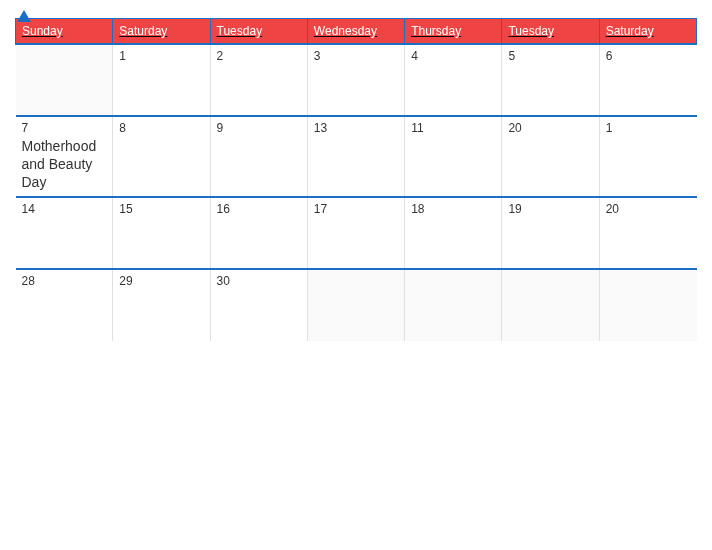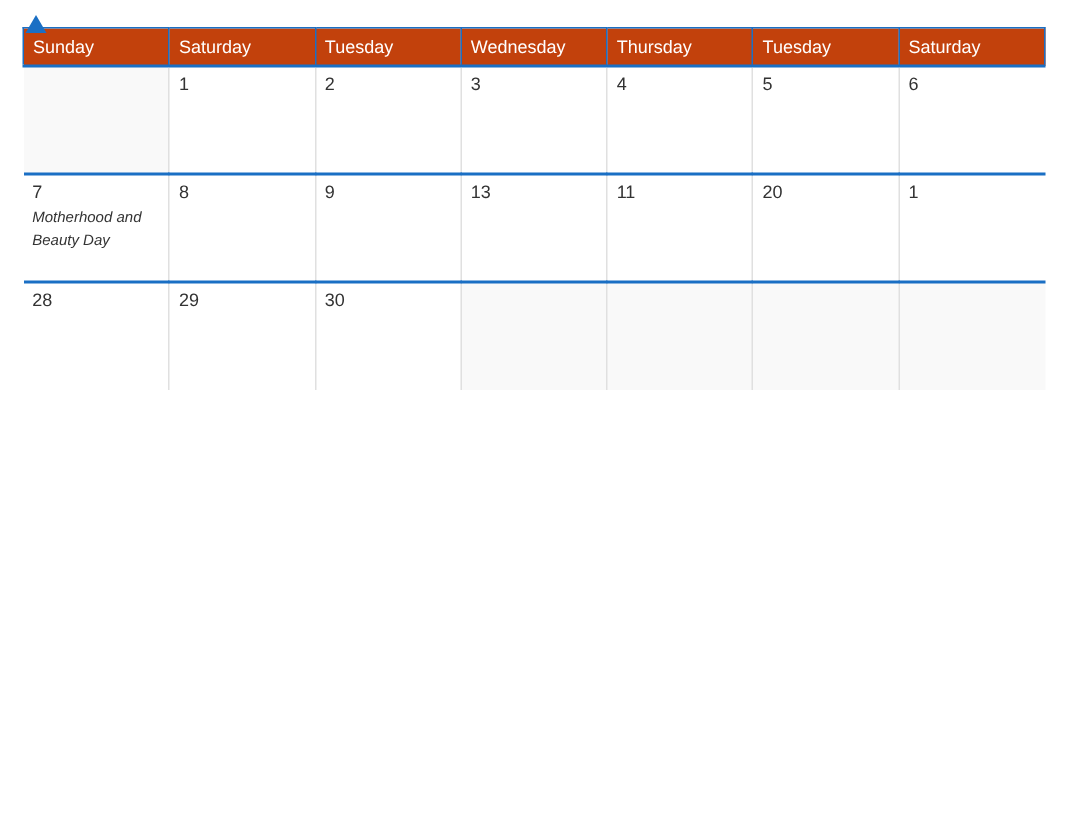--- a/index.html
+++ b/index.html
@@ -63,21 +63,22 @@
       right: 0;
       top: 8px;
       font-size: 14px;
       color: #333;
     }
     .calendar-table {
       width: 100%;
       border-collapse: collapse;
     }
     .calendar-table thead tr {
-      background: #c2410c;
+      background: #ef4444;
+      text-decoration: underline;
     }
     .calendar-table thead th {
       color: #fff;
       font-size: 12px;
       font-weight: normal;
       padding: 5px 6px;
       text-align: left;
       border: 1px solid #1a6fc4;
     }
     .calendar-table tbody tr {
@@ -95,24 +96,23 @@
     .calendar-table tbody td:first-child {
       border-left: none;
     }
     .day-number {
       display: block;
       font-size: 12px;
       color: #333;
       margin-bottom: 2px;
     }
     .event-text {
-      font-size: 10px;
+      font-size: 14px;
       color: #333;
       line-height: 1.3;
-      font-style: italic;
     }
     .empty-cell {
       background: #f9f9f9;
     }
   </style>
 </head>
 <body>
 
 <div class="calendar-container">
   <div class="header">
@@ -177,20 +177,43 @@
           </td>
           <td>
             <span class="day-number">20</span>
           </td>
           <td>
             <span class="day-number">1</span>
           </td>
         </tr>
         <tr>
           <td>
+            <span class="day-number">14</span>
+          </td>
+          <td>
+            <span class="day-number">15</span>
+          </td>
+          <td>
+            <span class="day-number">16</span>
+          </td>
+          <td>
+            <span class="day-number">17</span>
+          </td>
+          <td>
+            <span class="day-number">18</span>
+          </td>
+          <td>
+            <span class="day-number">19</span>
+          </td>
+          <td>
+            <span class="day-number">20</span>
+          </td>
+        </tr>
+        <tr>
+          <td>
             <span class="day-number">28</span>
           </td>
           <td>
             <span class="day-number">29</span>
           </td>
           <td>
             <span class="day-number">30</span>
           </td>
           <td class="empty-cell"></td>
           <td class="empty-cell"></td>

